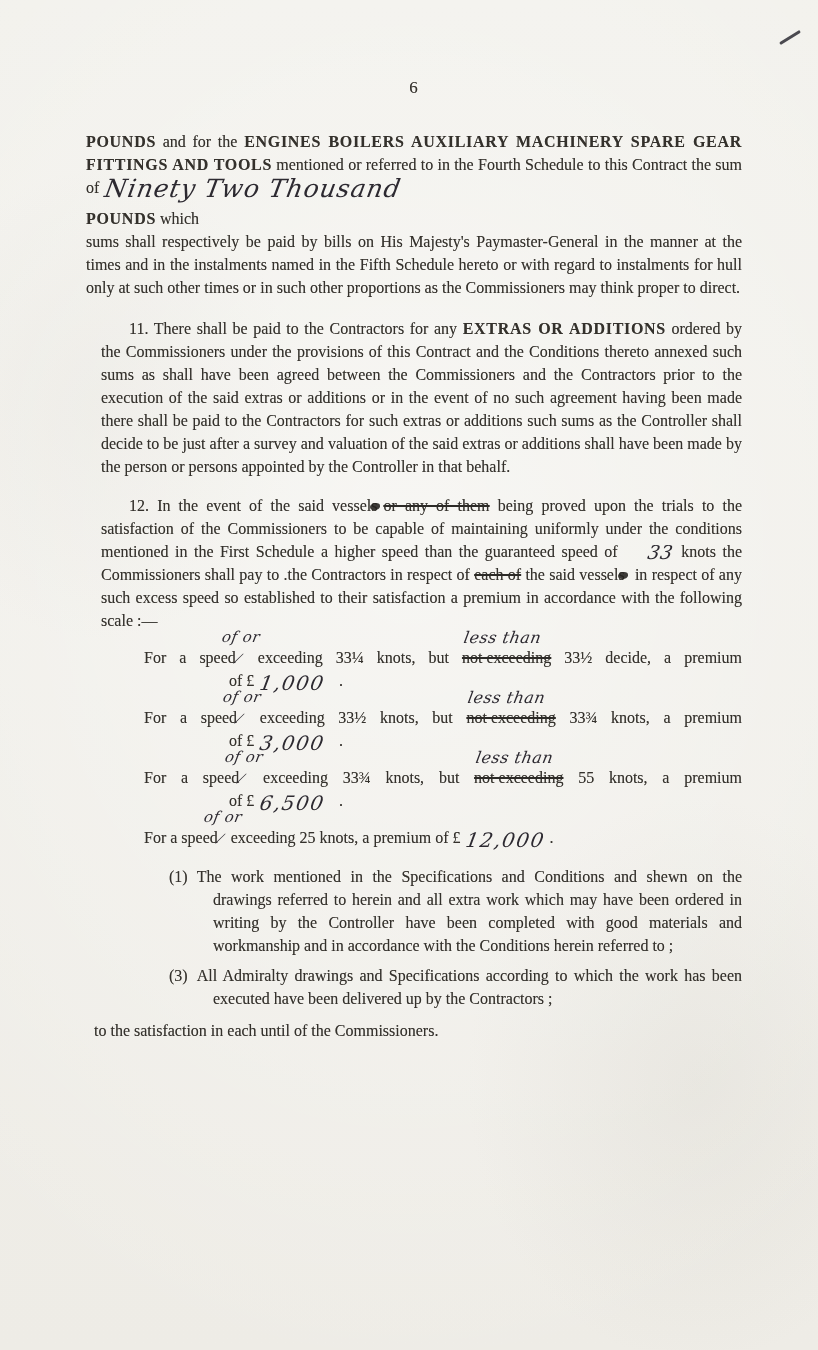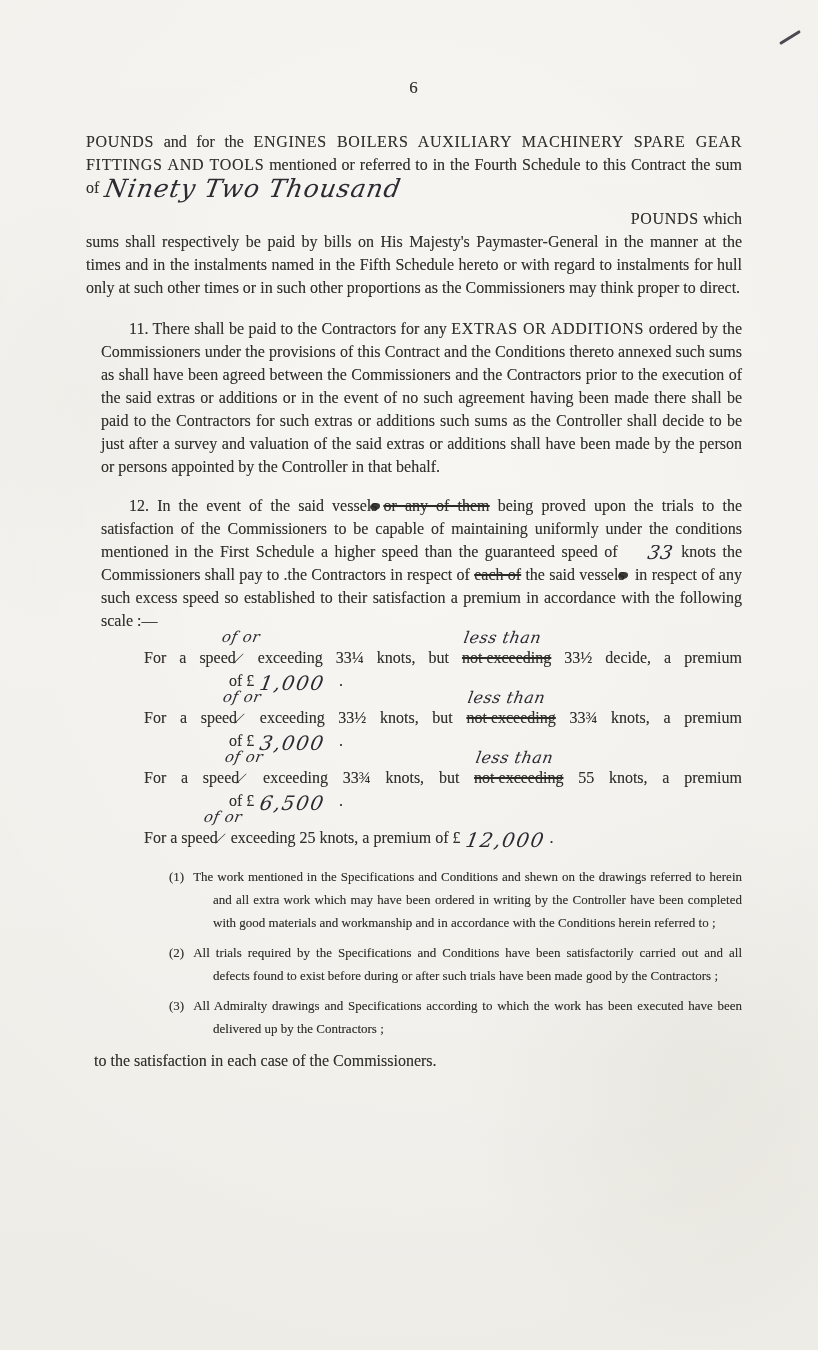--- a/index.html
+++ b/index.html
@@ -15,23 +15,23 @@
       radial-gradient(120% 90% at 50% 40%, rgba(255,255,255,0.45), rgba(255,255,255,0) 70%),
       radial-gradient(40% 30% at 85% 80%, rgba(205,202,192,0.25), rgba(0,0,0,0) 70%),
       radial-gradient(35% 25% at 12% 30%, rgba(210,207,198,0.20), rgba(0,0,0,0) 70%),
       linear-gradient(#f2f1ec, #eeece6);
     text-shadow:0 0 0.5px rgba(55,50,45,0.45);
   }
   .content { position:absolute; left:86px; width:656px; top:0; }
   .page-number { text-align:center; padding-top:78px; font-size:17px; letter-spacing:1px; }
   p, .p { margin:0; text-align:justify; font-size:16px; line-height:23px; }
   .indent { text-indent:28px;margin-left:15px; }
-  .caps { font-weight:normal; letter-spacing:0.7px; }
+  .caps { font-weight:bold; letter-spacing:0.7px; }
   .mt-intro { margin-top:32px; }
-  .right-line { text-align:right; margin-top:8px; font-size:16px; line-height:23px; }
+  .right-line { margin-top:8px; font-size:16px; line-height:23px; }
   .mt-c11 { margin-top:18px; }
   .mt-c12 { margin-top:16px; }
 
   
   .hand {
     font-family:"DejaVu Serif",serif; font-style:italic;
     color:#2d2a31; display:inline-block; transform:skewX(-10deg);
     letter-spacing:0.5px; text-shadow:none;
   }
   .hand-sum { font-size:25px; line-height:0; vertical-align:-4px; margin-left:6px; letter-spacing:1px; }
@@ -64,21 +64,21 @@
   .scale-row { margin-left:58px; margin-bottom:9px; }
   .scale-line1 { text-align:justify; text-align-last:justify; font-size:16px; line-height:23px; margin-top:14px; }
   .scale-line1.no-just { text-align-last:left; }
   .scale-line2 { margin-left:85px; font-size:16px; line-height:23px; }
   .scale-line2 .dot { margin-left:14px; }
   .scale-row .dot-inline { margin-left:4px; }
 
   
   .mt-c13 { margin-top:16px; }
   .force-just { text-align:justify; text-align-last:justify; }
-  .item { padding-left:127px; text-indent:-44px; text-align:justify; margin-top:7px; font-size:13px; line-height:23px; }
+  .item { padding-left:127px; text-indent:-44px; text-align:justify; margin-top:7px; font-size:16px; line-height:23px; }
   .item-num { margin-right:9px; }
   .closing { margin-top:9px; margin-left:8px; font-size:16px; line-height:23px; }
 
   
   .corner-mark {
     position:absolute; top:36px; right:16px; width:24px; height:3px;
     background:#4b4a50; transform:rotate(-32deg); border-radius:2px;
   }
 </style>
 </head>
@@ -120,20 +120,19 @@
 
       <div class="scale-row">
         <div class="scale-line1 no-just"><span>For a speed</span><span class="caret-wrap"><span class="slash">∕</span><span class="hand ins-above">of or</span></span><span> exceeding 25 knots, a premium of £</span><span class="hand hand-amount">12,000</span><span class="dot-inline">.</span></div>
       </div>
 
     </div>
 
     <div class="mt-c13">
 
       <div class="item"><span class="item-num">(1)</span><span>The work mentioned in the Specifications and Conditions and shewn on the drawings referred to herein and all extra work which may have been ordered in writing by the Controller have been completed with good materials and workmanship and in accordance with the Conditions herein referred to ;</span></div>
-      <div class="item"><span class="item-num">(2)</span><span>All trials required by the Specifications and Conditions have been satisfactorily carried out and all defects found to exist before during or after such trials have been made good by the Contractors ;</span></div>
       <div class="item"><span class="item-num">(3)</span><span>All Admiralty drawings and Specifications according to which the work has been executed have been delivered up by the Contractors ;</span></div>
 
-      <div class="closing">to the satisfaction in each case of the Commissioners.</div>
+      <div class="closing">to the satisfaction in each until of the Commissioners.</div>
     </div>
 
   </div>
 </div>
 
 </body></html>

